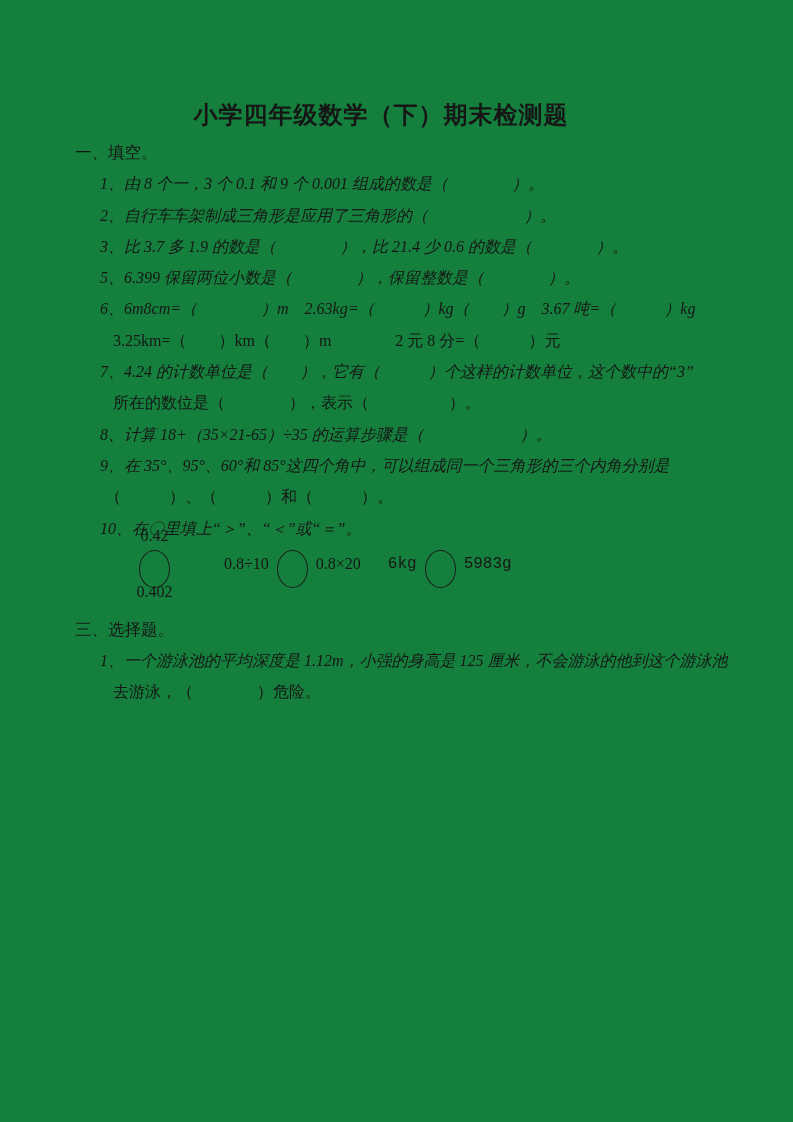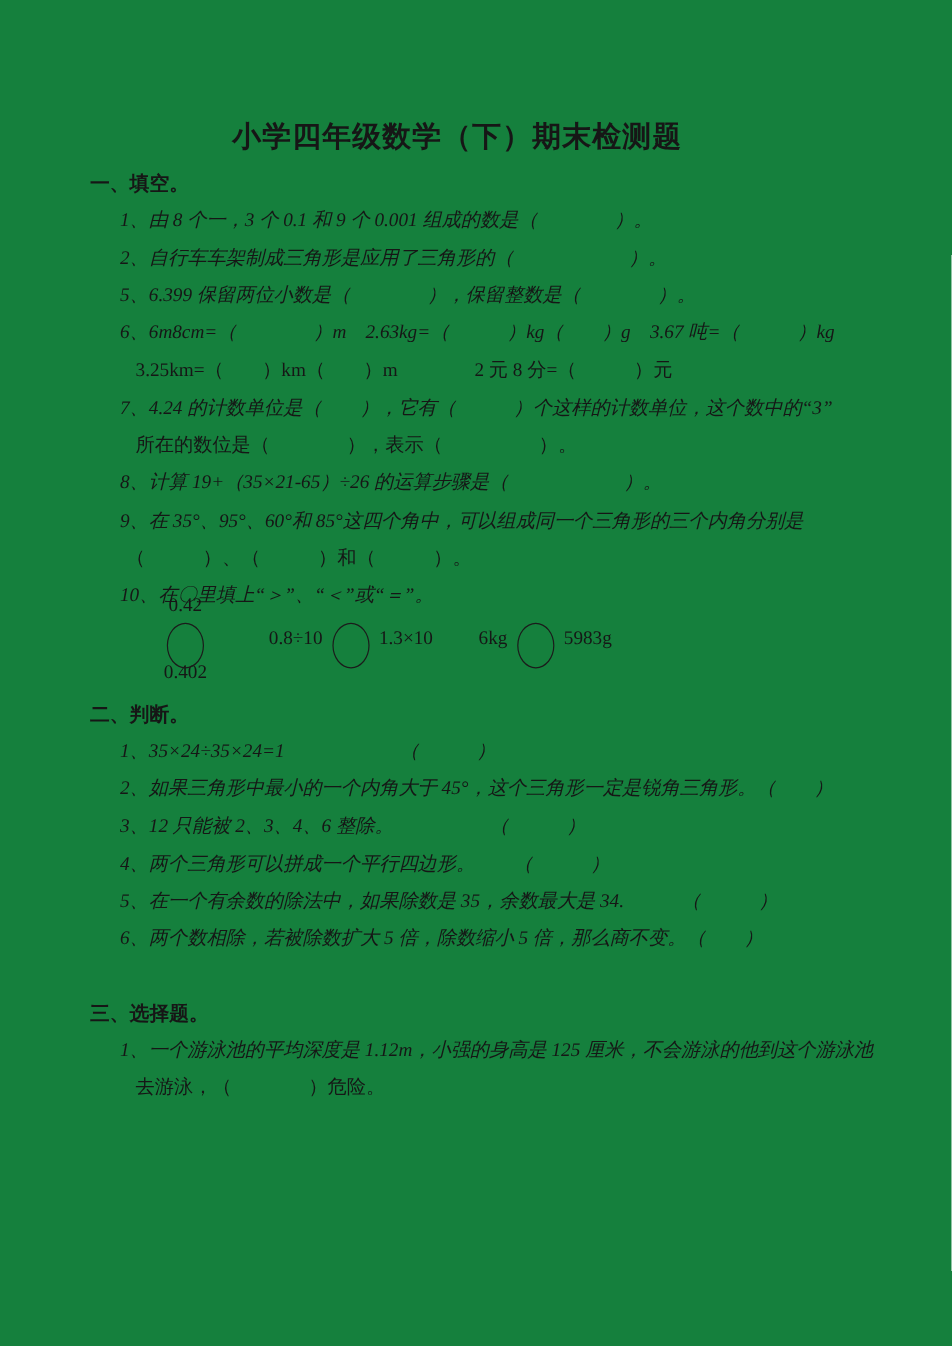--- a/index.html
+++ b/index.html
@@ -21,37 +21,37 @@
     line-height:30px;
     letter-spacing:1px;
     white-space:nowrap;
   }
   p{
     margin:0;
     line-height:31.3px;
     font-size:16px;
     white-space:nowrap;
   }
-  .heading{font-weight:700;font-size:16.5px;}
+  .heading{font-weight:400;font-size:16.5px;}
   .item{padding-left:25px;font-style:italic;}
   .cont{padding-left:38px;}
   .cont-9{padding-left:30px;}
   .sec2{margin-top:27px;}
   .sec3{margin-top:30px;}
   .compare-row{
     display:flex;
     align-items:center;
     height:40px;
     font-size:16px;
   }
   .cmp{display:inline-flex;align-items:center;}
   .cmp1{margin-left:60px;flex-direction:column;}
   .cmp2{margin-left:50px;text-align:right;}
   .cmp3{margin-left:46px;}
-  .cmp4{margin-left:38px;}
+  .cmp4{margin-left:27px;font-family:Liberation Mono, monospace;}
   .circle{
     display:inline-block;
     width:29px;height:36px;
     border:1.6px solid #1b1b1b;
     border-radius:50%;
     margin:0 4px;
     transform:translateY(5px);
   }
   .cmp2 .circle,.cmp4 .circle{margin:0 8px;}
   .options{padding-left:45px;}
@@ -62,58 +62,50 @@
 <body>
 
 <div class="page">
 
   <h1 class="title">小学四年级数学（下）期末检测题</h1>
 
   <div>
     <p class="heading">一、填空。</p>
     <p class="item">1、由 8 个一，3 个 0.1 和 9 个 0.001 组成的数是（　　　　）。</p>
     <p class="item">2、自行车车架制成三角形是应用了三角形的（　　　　　　）。</p>
+    <p class="item">3、比 3.7 多 1.9 的数是（　　　　），比 21.4 少 0.6 的数是（　　　　）。</p>
     <p class="item">5、6.399 保留两位小数是（　　　　），保留整数是（　　　　）。</p>
     <p class="item">6、6m8cm=（　　　　）m　2.63kg=（　　　）kg（　　）g　3.67 吨=（　　　）kg</p>
     <p class="cont">3.25km=（　　）km（　　）m　　　　2 元 8 分=（　　　）元</p>
     <p class="item">7、4.24 的计数单位是（　　），它有（　　　）个这样的计数单位，这个数中的“3”</p>
     <p class="cont">所在的数位是（　　　　），表示（　　　　　）。</p>
-    <p class="item">8、计算 19+（35×21-65）÷26 的运算步骤是（　　　　　　）。</p>
+    <p class="item">8、计算 18+（35×21-65）÷35 的运算步骤是（　　　　　　）。</p>
     <p class="item">9、在 35°、95°、60°和 85°这四个角中，可以组成同一个三角形的三个内角分别是</p>
     <p class="cont-9">（　　　）、（　　　）和（　　　）。</p>
     <p class="item">10、在〇里填上“＞”、“＜”或“＝”。</p>
 
     <div class="compare-row">
       <span class="cmp cmp1">
         <span>0.42</span>
         <span class="circle"></span>
         <span>0.402</span>
       </span>
       <span class="cmp cmp2">
         <span>0.8÷10</span>
         <span class="circle"></span>
-        <span>1.3×10</span>
+        <span>0.8×20</span>
       </span>
       <span class="cmp cmp4">
         <span>6kg</span>
         <span class="circle"></span>
         <span>5983g</span>
       </span>
     </div>
   </div>
 
-  <div class="sec2">
-    <p class="heading">二、判断。</p>
-    <p class="item">1、35×24÷35×24=1　　　　　　（　　　）</p>
-    <p class="item">2、如果三角形中最小的一个内角大于 45°，这个三角形一定是锐角三角形。（　　）</p>
-    <p class="item">3、12 只能被 2、3、4、6 整除。　　　　　（　　　）</p>
-    <p class="item">4、两个三角形可以拼成一个平行四边形。　　（　　　）</p>
-    <p class="item">5、在一个有余数的除法中，如果除数是 35，余数最大是 34.　　　（　　　）</p>
-    <p class="item">6、两个数相除，若被除数扩大 5 倍，除数缩小 5 倍，那么商不变。（　　）</p>
-  </div>
 
   <div class="sec3">
     <p class="heading">三、选择题。</p>
     <p class="item">1、一个游泳池的平均深度是 1.12m，小强的身高是 125 厘米，不会游泳的他到这个游泳池</p>
     <p class="cont">去游泳，（　　　　）危险。</p>
   </div>
 
 </div>
 
 </body></html>

